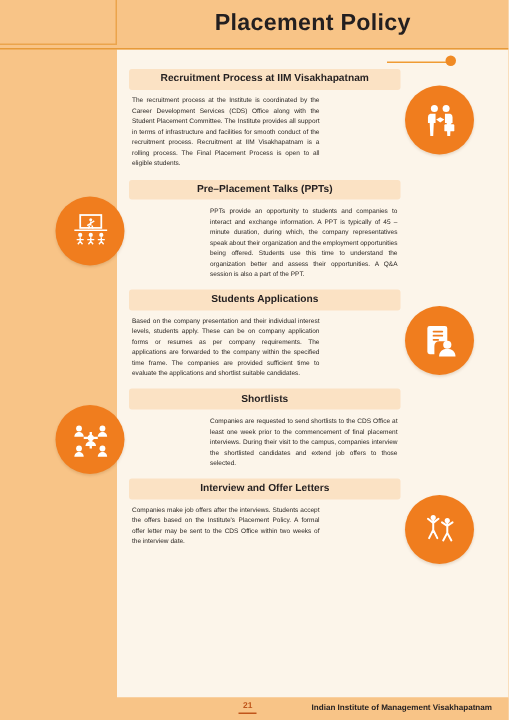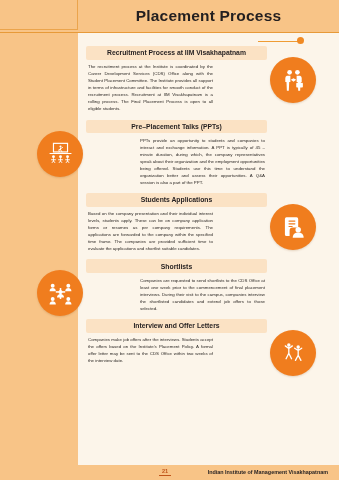--- a/index.html
+++ b/index.html
@@ -77,21 +77,21 @@
 
 <div class="bg-orange"></div>
 <div class="bg-cream"></div>
 <div class="top-orange-right"></div>
 <div class="top-orange-left"></div>
 <div class="hrule"></div>
 <div class="deco-line"></div>
 <div class="deco-dot"></div>
 
 <div class="title-wrap">
-  <div class="title">Placement Process</div>
+  <div class="title">Placement Policy</div>
 </div>
 
 <div class="content">
 
   <div class="section">
     <div class="sec-head">Recruitment Process at IIM Visakhapatnam</div>
     <div class="sec-body body-right-icon">The recruitment process at the Institute is coordinated by the Career Development Services (CDS) Office along with the Student Placement Committee. The Institute provides all support in terms of infrastructure and facilities for smooth conduct of the recruitment process. Recruitment at IIM Visakhapatnam is a rolling process. The Final Placement Process is open to all eligible students.</div>
     <div class="icon-circle ic-right" style="top:11px">
       <svg viewBox="0 0 64 64" fill="#ffffff" aria-hidden="true">
         <circle cx="22" cy="11" r="6"></circle>

